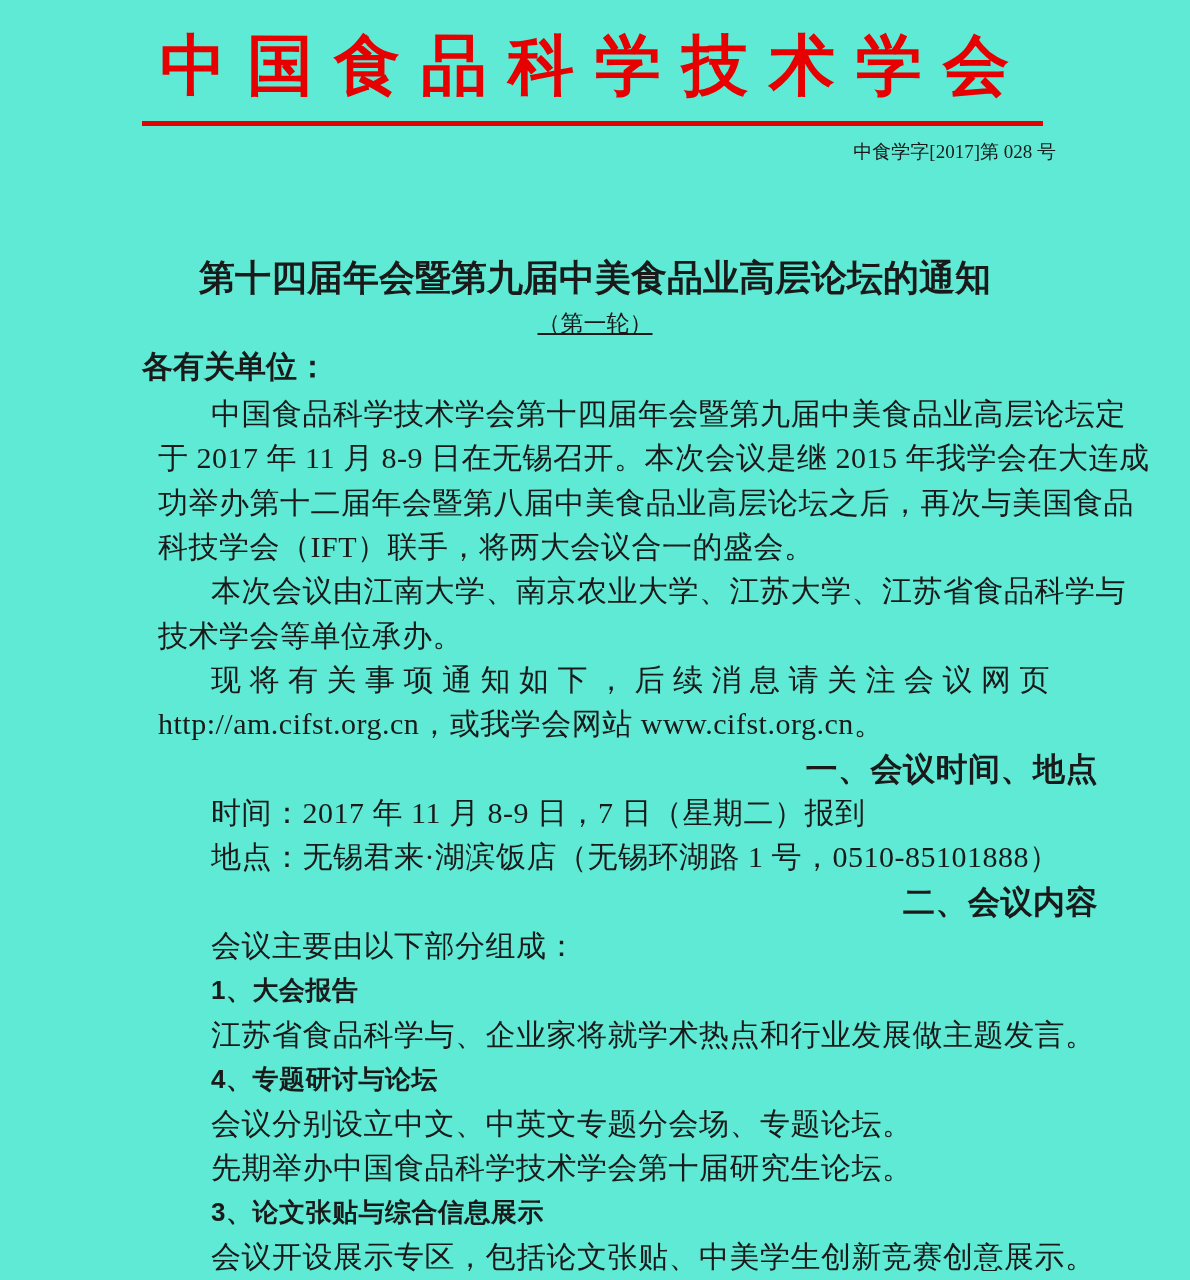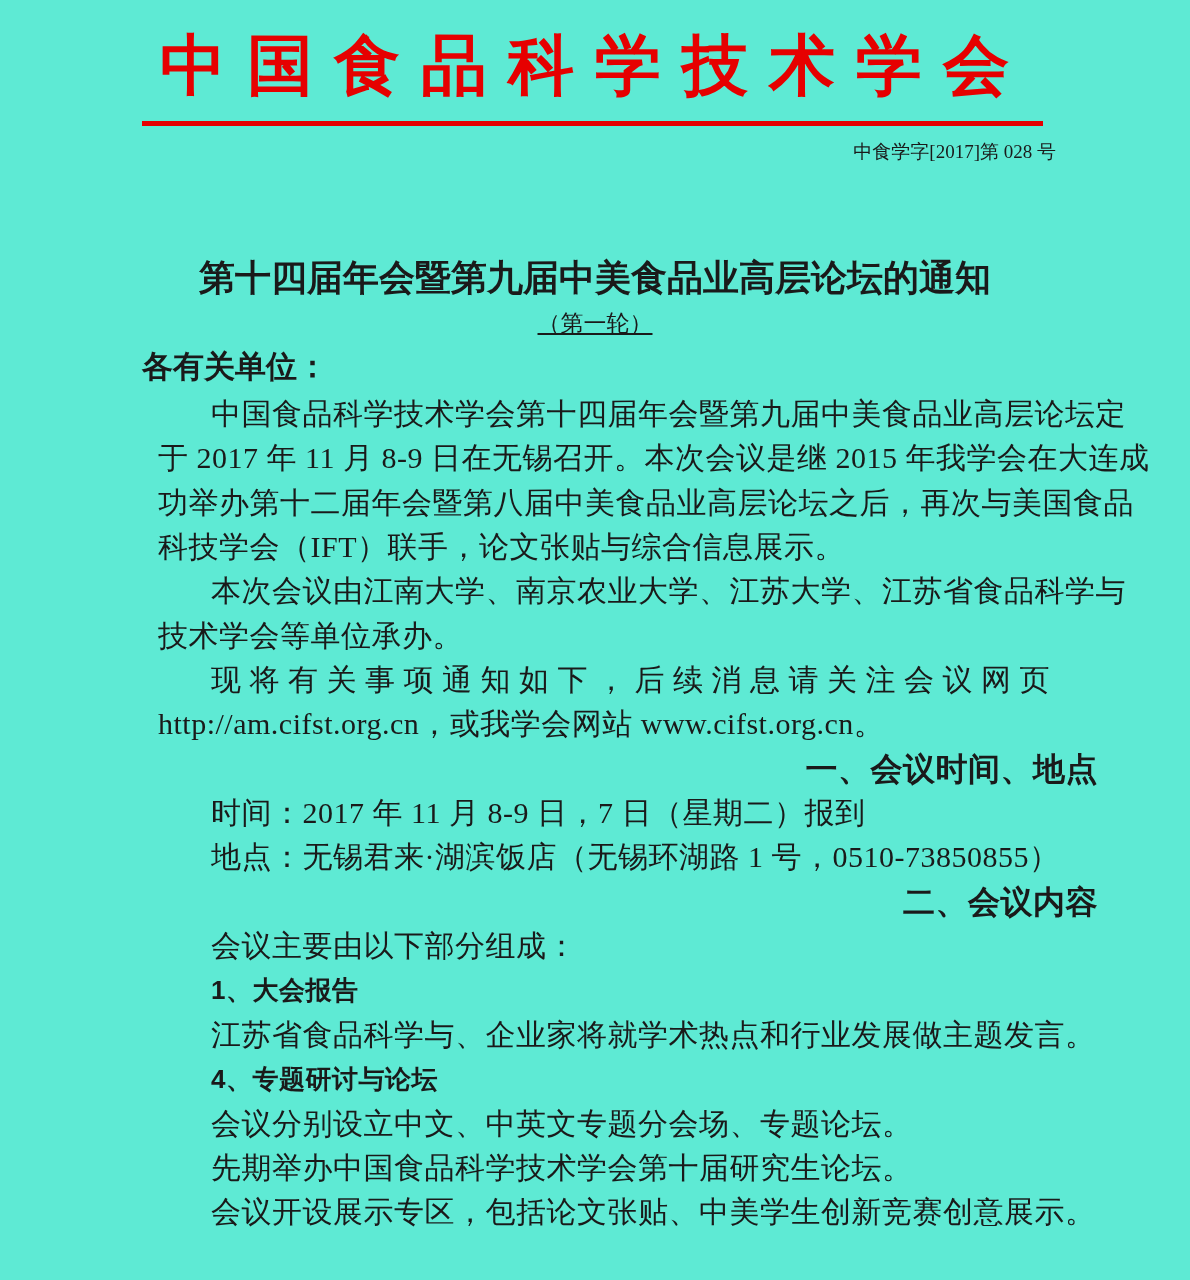--- a/index.html
+++ b/index.html
@@ -120,31 +120,32 @@
 
   <div class="title-2">第十四届年会暨第九届中美食品业高层论坛的通知</div>
   <div class="round-note">（第一轮）</div>
 
   <div class="salutation">各有关单位：</div>
 
   <div class="body-block">
     <div class="ln ind">中国食品科学技术学会第十四届年会暨第九届中美食品业高层论坛定</div>
     <div class="ln">于 2017 年 11 月 8-9 日在无锡召开。本次会议是继 2015 年我学会在大连成</div>
     <div class="ln">功举办第十二届年会暨第八届中美食品业高层论坛之后，再次与美国食品</div>
-    <div class="ln">科技学会（IFT）联手，论文张贴与综合信息展示。</div>
+    <div class="ln">科技学会（IFT）联手，将两大会议合一的盛会。</div>
     <div class="ln ind">本次会议由江南大学、南京农业大学、江苏大学、江苏省食品科学与</div>
     <div class="ln">技术学会等单位承办。</div>
     <div class="ln ind spread">现将有关事项通知如下，后续消息请关注会议网页</div>
     <div class="ln">http://am.cifst.org.cn，或我学会网站 www.cifst.org.cn。</div>
     <div class="ln ind sec">一、会议时间、地点</div>
     <div class="ln ind">时间：2017 年 11 月 8-9 日，7 日（星期二）报到</div>
-    <div class="ln ind">地点：无锡君来·湖滨饭店（无锡环湖路 1 号，0510-73850855）</div>
+    <div class="ln ind">地点：无锡君来·湖滨饭店（无锡环湖路 1 号，0510-85101888）</div>
     <div class="ln ind sec">二、会议内容</div>
     <div class="ln ind">会议主要由以下部分组成：</div>
     <div class="ln ind item">1、大会报告</div>
     <div class="ln ind">江苏省食品科学与、企业家将就学术热点和行业发展做主题发言。</div>
     <div class="ln ind item">4、专题研讨与论坛</div>
     <div class="ln ind">会议分别设立中文、中英文专题分会场、专题论坛。</div>
     <div class="ln ind">先期举办中国食品科学技术学会第十届研究生论坛。</div>
+    <div class="ln ind item">3、论文张贴与综合信息展示</div>
     <div class="ln ind">会议开设展示专区，包括论文张贴、中美学生创新竞赛创意展示。</div>
   </div>
 
 </div>
 
 </body></html>

